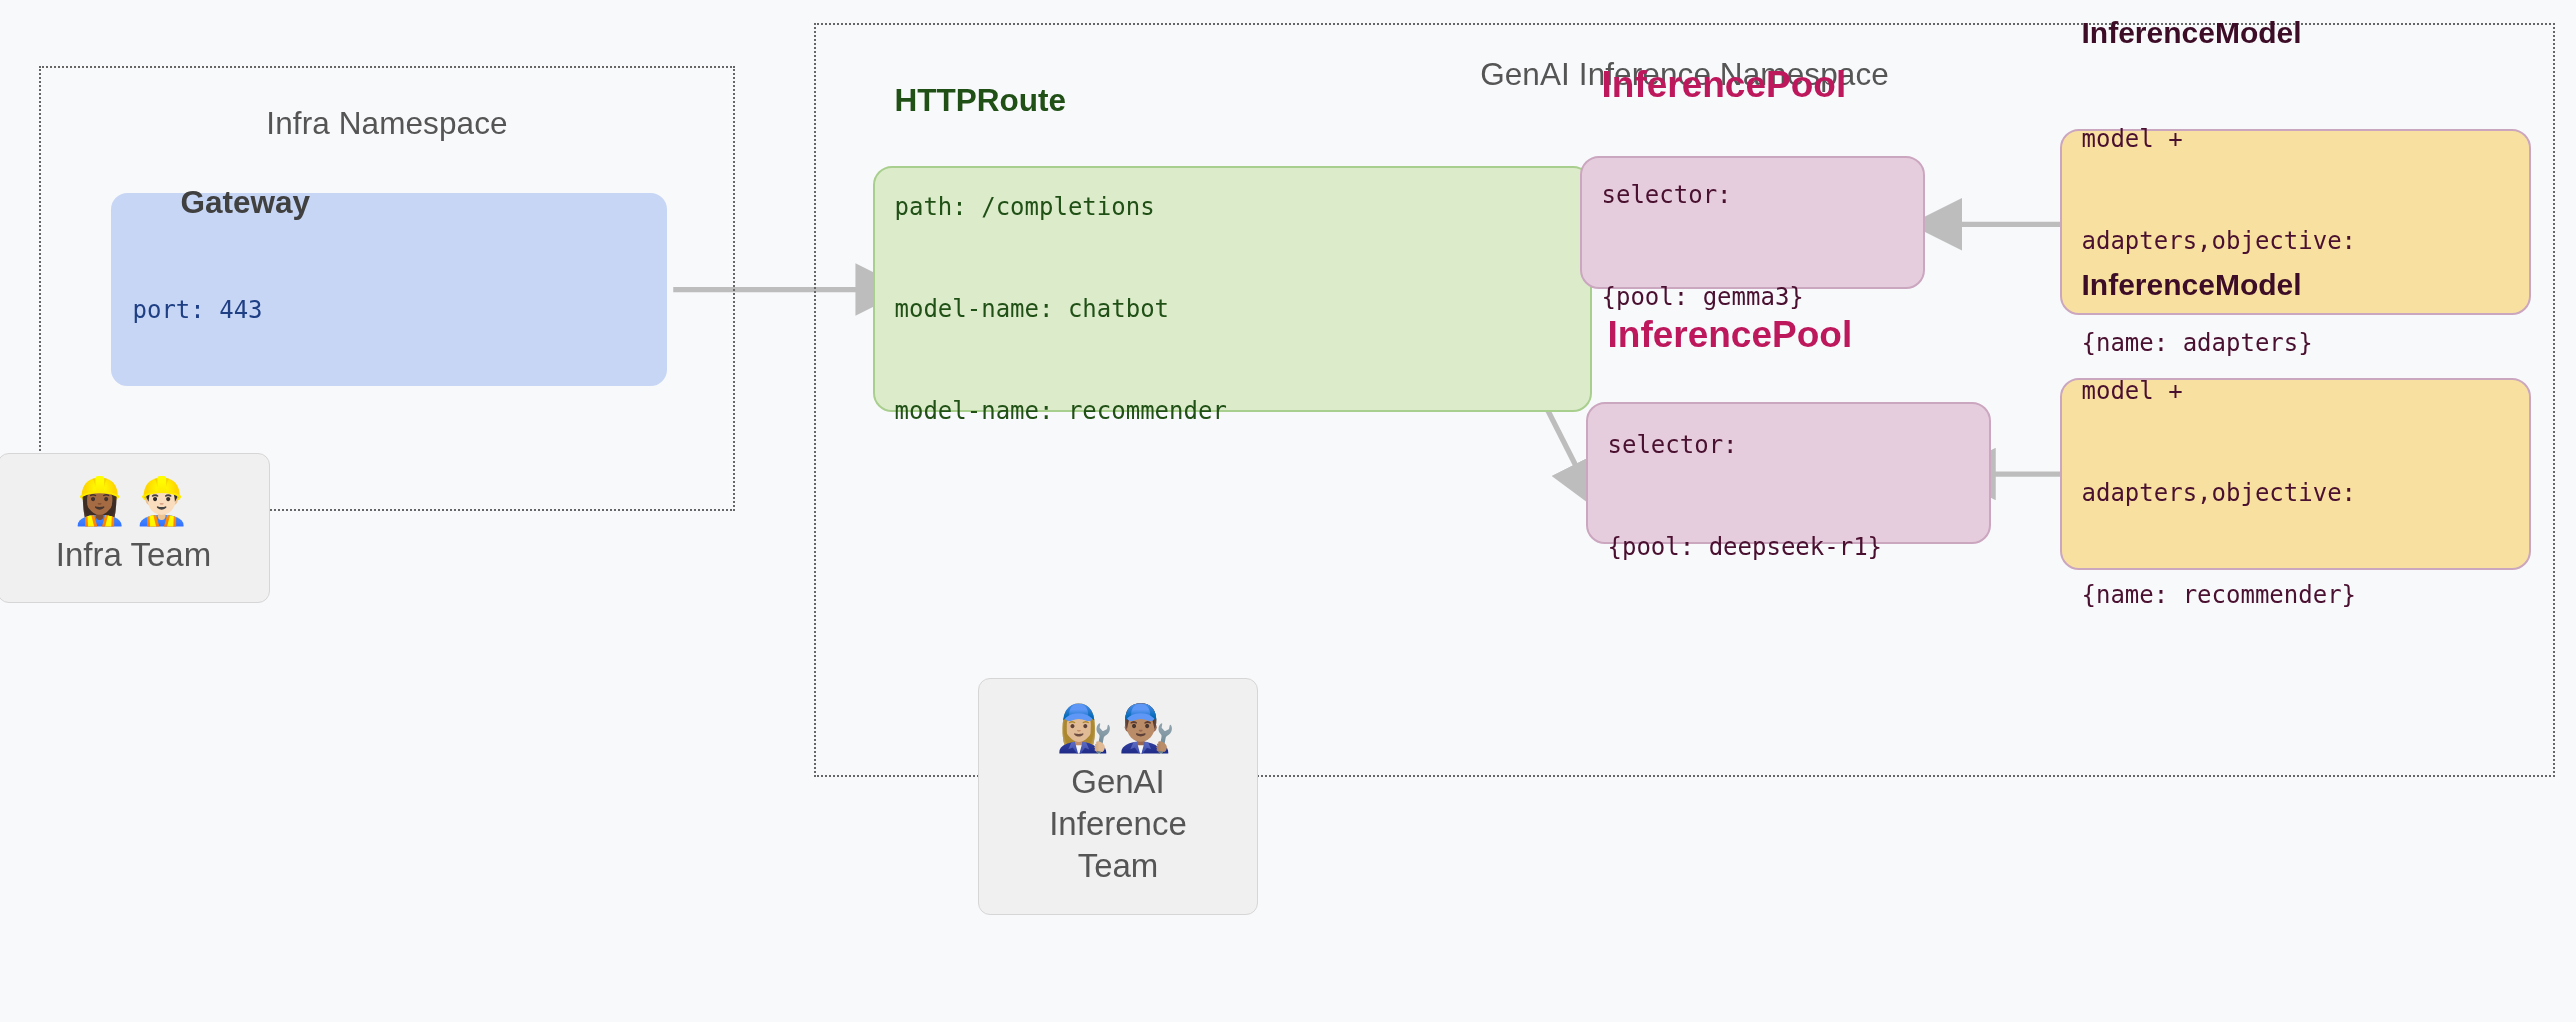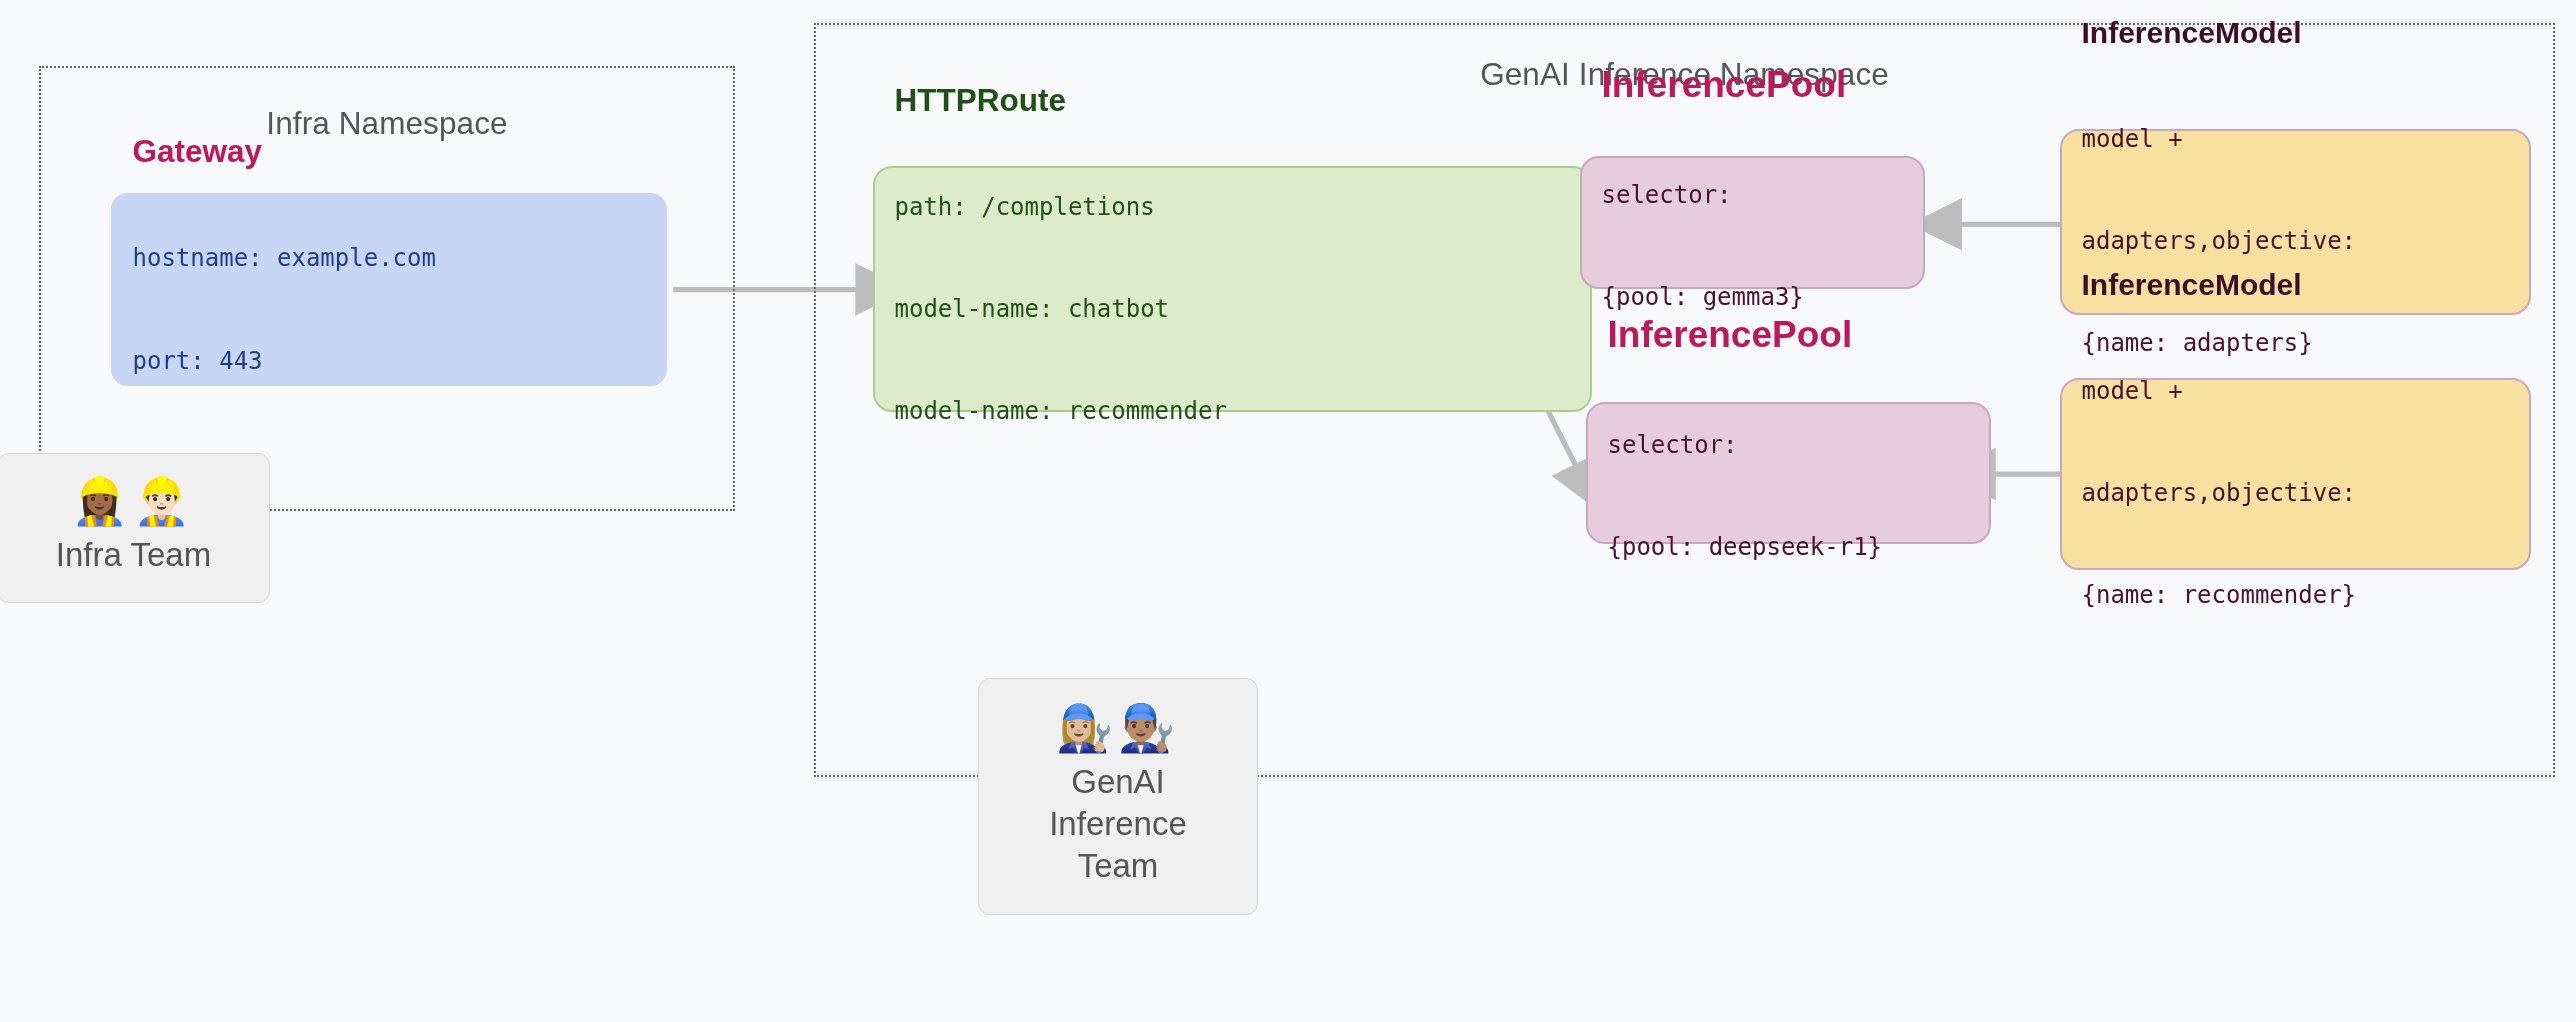--- a/index.html
+++ b/index.html
@@ -61,21 +61,21 @@
     line-height: 1.42;
     white-space: pre;
   }
   .node .body .line { display: block; }
 
   .node.gateway {
     background: #c7d6f5;
     border-color: #c7d6f5;
     border-radius: 16.5px;
   }
-  .node.gateway .title { color: #be185d; font-size: 31.5px; }
+  .node.gateway .title { color: #404040; font-size: 31.5px; margin-left: 48px; }
   .node.gateway .body  { color: #1f3f84; }
 
   .node.httproute {
     background: #dceccb;
     border-color: #a9cf8e;
   }
   .node.httproute .title { color: #205016; font-size: 31.5px; }
   .node.httproute .body  { color: #205016; }
 
   .node.pool {
@@ -161,21 +161,20 @@
       <line x1="2748" y1="632" x2="2655" y2="632" stroke="#bdbdbd" stroke-width="7" marker-end="url(#arrowR)"></line>
     </g>
   </svg>
 
   <div class="namespace" style="left:39px; top:66px; width:696px; height:445px;"></div>
   <div class="ns-title" style="left:39px; top:105px; width:696px;">Infra Namespace</div>
 
   <div class="node gateway" style="left:111px; top:193px; width:556px; height:193px;">
     <div class="title">Gateway</div>
     <div class="body">
-      <span class="line">hostname: example.com</span>
       <span class="line">port: 443</span>
     </div>
   </div>
 
   <div class="team" style="left:-3px; top:453px; width:273px; height:150px;">
     <div class="emoji">👷🏾‍♀️👷🏻‍♂️</div>
     <div class="team-label">Infra Team</div>
   </div>
 
   <div class="namespace" style="left:814px; top:22.5px; width:1741px; height:754px;"></div>

